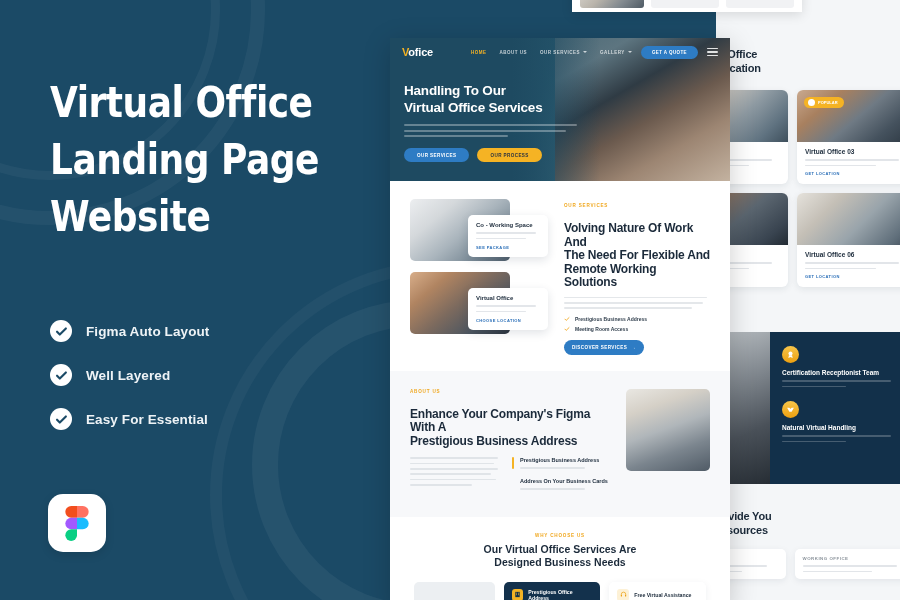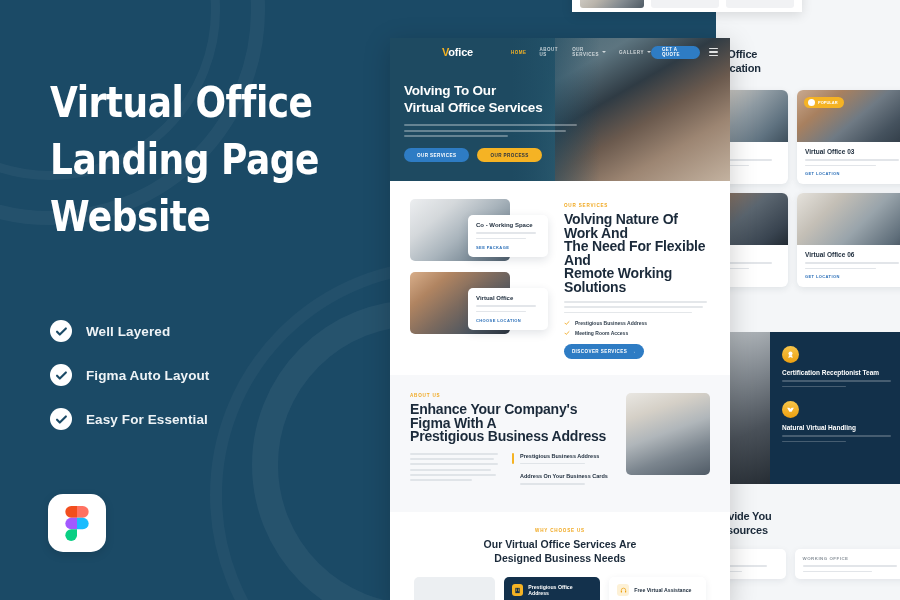--- a/index.html
+++ b/index.html
@@ -85,21 +85,21 @@
   .mr-bottom { position: absolute; left: -52px; top: 518px; width: 252px; }
 
   
   .mock-main { left: 390px; top: 38px; width: 340px; height: 570px; z-index: 4; box-shadow: 0 6px 26px rgba(0,0,0,0.20); }
 
   
   .hero { position: relative; height: 143px; background: linear-gradient(105deg,#204b63 0%,#27596f 44%,#3c6c7d 62%,#5e8490 100%); overflow: hidden; }
   .hero-photo { position: absolute; right: 0; top: 0; width: 175px; height: 143px; }
   .hero-fade { position: absolute; left: 0; top: 0; width: 210px; height: 143px; background: linear-gradient(90deg,#1e4a61 58%,rgba(30,74,97,0.0) 100%); }
   .navbar { position: absolute; left: 0; right: 0; top: 0; height: 28px; display: flex; align-items: center; padding: 0 12px; z-index: 3; }
-  .logo { font-size: 11px; font-weight: 700; color: #ffffff; letter-spacing: -0.2px; margin-left: 40px; }
+  .logo { font-size: 11px; font-weight: 700; color: #ffffff; letter-spacing: -0.2px; }
   .logo .v { color: #f5b324; }
   .nav-links { display: flex; align-items: center; gap: 13px; margin-left: 38px; }
   .nav-link { font-size: 4.5px; font-weight: 700; color: rgba(255,255,255,0.72); letter-spacing: 0.5px; display: flex; align-items: center; gap: 3px; }
   .nav-link.active { color: #f5b324; }
   .caret { width: 0; height: 0; border-left: 2px solid transparent; border-right: 2px solid transparent; border-top: 2.6px solid currentColor; }
   .nav-right { margin-left: auto; display: flex; align-items: center; gap: 9px; }
   .quote-btn { height: 13px; padding: 0 11px; border-radius: 7px; background: #2e7cc4; color: #fff; font-size: 4.5px; font-weight: 700; display: flex; align-items: center; letter-spacing: 0.4px; }
   .burger { width: 11px; display: flex; flex-direction: column; gap: 2px; }
   .burger i { display: block; height: 1.6px; background: rgba(255,255,255,0.85); border-radius: 1px; }
 
@@ -116,21 +116,21 @@
   .sec-white { background: #ffffff; padding: 18px 20px 16px; }
   .two-col { display: flex; gap: 14px; }
   .col-cards { width: 140px; position: relative; }
   .photo-card { width: 100px; height: 62px; border-radius: 5px; overflow: hidden; position: relative; }
   .float-card { position: absolute; left: 58px; top: 16px; width: 80px; background: #fff; border-radius: 5px; box-shadow: 0 3px 10px rgba(20,40,60,0.13); padding: 7px 8px; }
   .fc-t { font-size: 6px; font-weight: 700; color: #1b2a3a; }
   .fc-l { height: 1.6px; background: #e3e6ea; border-radius: 1px; margin-top: 4px; }
   .fc-link { font-size: 4px; font-weight: 700; color: #2b6fb8; letter-spacing: 0.4px; margin-top: 6px; }
   .col-text { flex: 1; padding-top: 4px; }
   .eyebrow { font-size: 4.6px; color: #f0a820; font-weight: 700; letter-spacing: 0.8px; }
-  .sec-h2 { font-size: 14px; line-height: 13.5px; font-weight: 700; color: #1b2a3a; margin-top: 5px; letter-spacing: -0.2px; white-space: pre-line; }
+  .sec-h2 { font-size: 12px; line-height: 13.5px; font-weight: 700; color: #1b2a3a; margin-top: 14px; letter-spacing: -0.2px; white-space: pre-line; }
   .para { margin-top: 7px; }
   .para .l { height: 1.8px; background: #e4e7ea; border-radius: 1px; margin-bottom: 3.5px; }
   .ticks { margin-top: 7px; }
   .tick { display: flex; align-items: center; gap: 5px; margin-bottom: 4px; }
   .tick svg { width: 6px; height: 6px; display: block; }
   .tick span { font-size: 5px; color: #33414f; font-weight: 600; }
   .cta { margin-top: 8px; height: 15px; width: 80px; border-radius: 8px; background: #2e7cc4; color: #fff; font-size: 4.6px; font-weight: 700; display: flex; align-items: center; justify-content: center; gap: 4px; letter-spacing: 0.4px; }
 
   
   .sec-alt { background: #f7f8fa; padding: 18px 20px 18px; display: flex; gap: 16px; }
@@ -200,29 +200,29 @@
 Landing Page
 Website</div>
 
     <div class="features">
       <div class="feature">
         <span class="check">
           <svg viewBox="0 0 16 16">
               <path d="M2.5 8.3l3.4 3.4L13.4 4.2" fill="none" stroke="#1b4a66" stroke-width="2.6" stroke-linecap="round" stroke-linejoin="round"></path>
             </svg>
         </span>
-        <span class="feature-label">Well Layered</span>
+        <span class="feature-label">Figma Auto Layout</span>
       </div>
       <div class="feature">
         <span class="check">
           <svg viewBox="0 0 16 16">
               <path d="M2.5 8.3l3.4 3.4L13.4 4.2" fill="none" stroke="#1b4a66" stroke-width="2.6" stroke-linecap="round" stroke-linejoin="round"></path>
             </svg>
         </span>
-        <span class="feature-label">Figma Auto Layout</span>
+        <span class="feature-label">Well Layered</span>
       </div>
       <div class="feature">
         <span class="check">
           <svg viewBox="0 0 16 16">
               <path d="M2.5 8.3l3.4 3.4L13.4 4.2" fill="none" stroke="#1b4a66" stroke-width="2.6" stroke-linecap="round" stroke-linejoin="round"></path>
             </svg>
         </span>
         <span class="feature-label">Easy For Essential</span>
       </div>
     </div>
@@ -378,21 +378,21 @@
           <div class="quote-btn">GET A QUOTE</div>
           <div class="burger">
               <i></i>
               <i></i>
               <i></i>
             </div>
         </div>
       </div>
 
       <div class="hero-body">
-        <div class="hero-h1">Volving To Our
+        <div class="hero-h1">Handling To Our
 Virtual Office Services</div>
         <div class="hero-p">
           <div class="l" style="width:96%"></div>
           <div class="l" style="width:90%"></div>
           <div class="l" style="width:58%"></div>
         </div>
         <div class="hero-btns">
           <div class="pill blue">OUR SERVICES</div>
           <div class="pill yellow">OUR PROCESS</div>
         </div>

